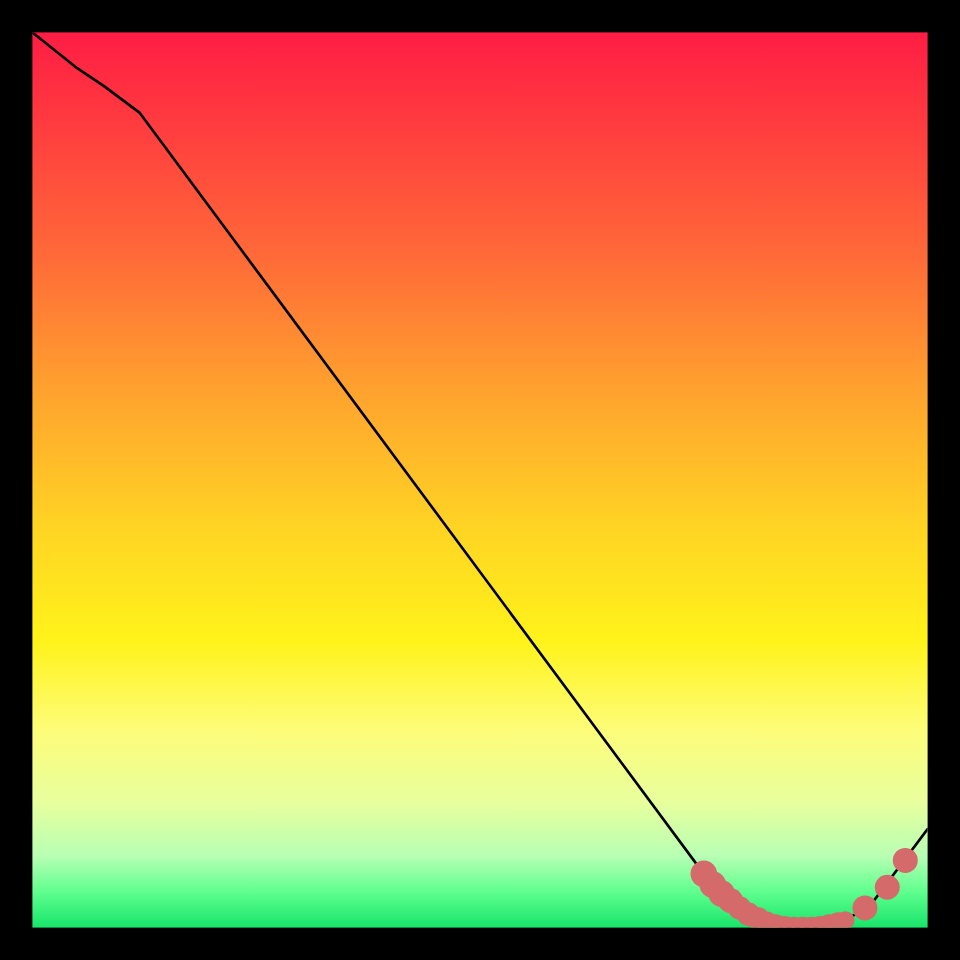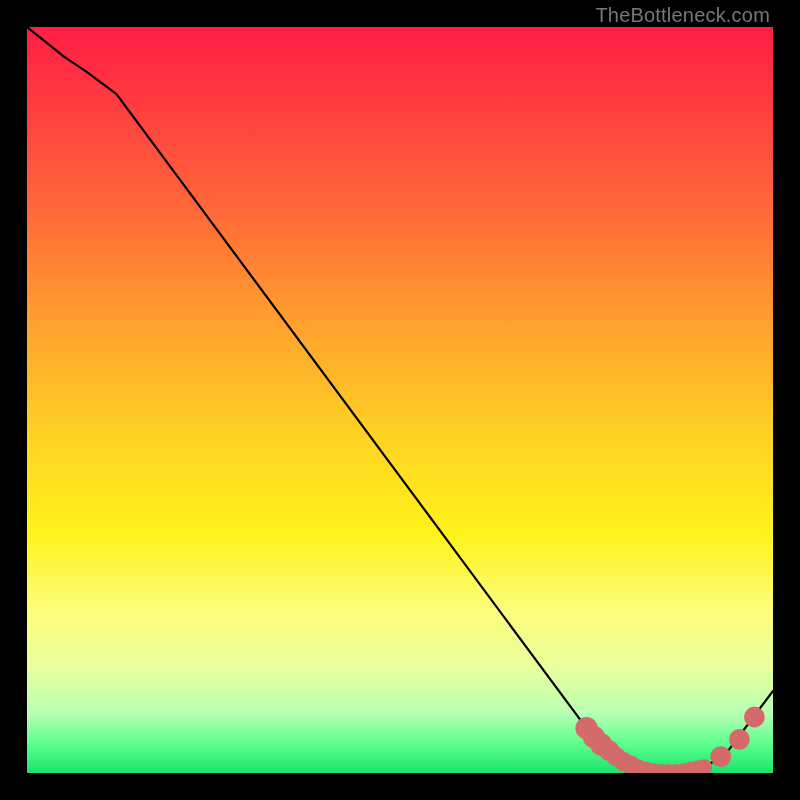--- a/index.html
+++ b/index.html
@@ -51,21 +51,20 @@
     left: 0;
     top: 0;
     width: 746px;
     height: 746px;
   }
 </style>
 </head>
 <body>
 
 <div class="stage">
-  <div class="attribution">TheBottleneck.com</div>
 
   <div class="plot">
     <svg class="curve" viewBox="0 0 746 746" preserveAspectRatio="none">
       <path id="curve-path" fill="none" stroke="#000" stroke-width="2.2" stroke-linejoin="round" stroke-linecap="round" d="M0.0 0.0 L37.3 29.8 L59.7 44.8 L89.5 67.1 L559.5 701.2 L581.9 723.6 L604.3 738.5 L626.6 746.0 L649.0 746.0 L671.4 742.3 L686.3 734.8 L701.2 723.6 L746.0 663.9"></path>
       <g id="marker-group">
           <circle cx="559.5" cy="701.2" r="11.1" fill="#d46a6a"></circle>
           <circle cx="567.0" cy="710.2" r="11.1" fill="#d46a6a"></circle>
           <circle cx="574.4" cy="717.7" r="11.1" fill="#d46a6a"></circle>
           <circle cx="581.9" cy="723.6" r="10.4" fill="#d46a6a"></circle>
           <circle cx="589.3" cy="729.6" r="9.7" fill="#d46a6a"></circle>

